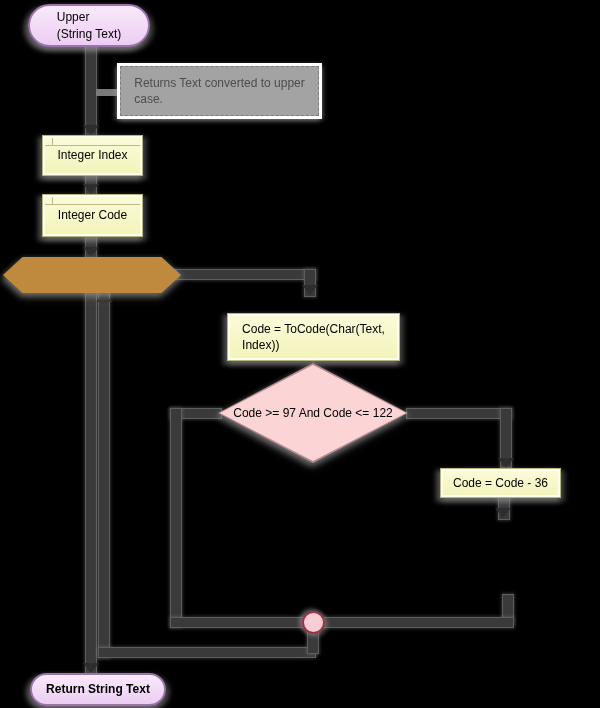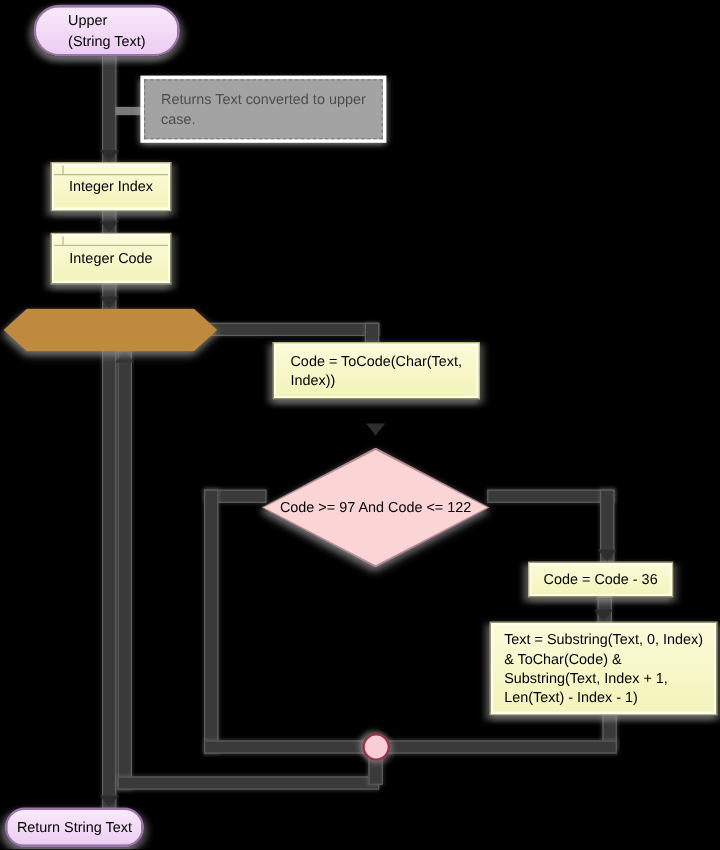--- a/index.html
+++ b/index.html
@@ -134,42 +134,36 @@
   </div>
 
   <div class="ybox declare" style="left:42px;top:194px;width:101px;height:43px;">
     <div class="lbl">Integer Code</div>
   </div>
 
   <div class="hex" style="left:3px;top:257px;width:178px;height:36px;">
     <div class="outer"></div>
   </div>
 
-  <div class="ybox" style="left:227px;top:285px;width:173px;height:48px;">
+  <div class="ybox" style="left:227px;top:313px;width:173px;height:48px;">
     <div class="lbl">Code = ToCode(Char(Text,
 Index))</div>
   </div>
 
-  <div class="diamond" style="left:218px;top:373px;width:190px;height:100px;">
+  <div class="diamond" style="left:218px;top:363px;width:190px;height:100px;">
     <div class="outer"></div>
     <div class="inner">
       <div class="lbl">Code &gt;= 97 And Code &lt;= 122</div>
     </div>
   </div>
 
   <div class="ybox" style="left:440px;top:468px;width:121px;height:30px;">
     <div class="lbl">Code = Code - 36</div>
   </div>
 
-  <div class="ybox" style="left:408px;top:518px;width:190px;height:78px;">
-    <div class="lbl">Text = Substring(Text, 0, Index)
-&amp; ToChar(Code) &amp;
-Substring(Text, Index + 1,
-Len(Text) - Index - 1)</div>
-  </div>
 
   <div class="dot" style="left:302px;top:611px;width:23px;height:23px;"></div>
 
-  <div class="stadium" style="left:4px;top:673px;width:116px;height:33px;border-radius:17px;">
+  <div class="stadium" style="left:30px;top:673px;width:136px;height:33px;border-radius:17px;font-weight:bold;">
     <div class="lbl">Return String Text</div>
   </div>
 
 </div>
 
 </body></html>

